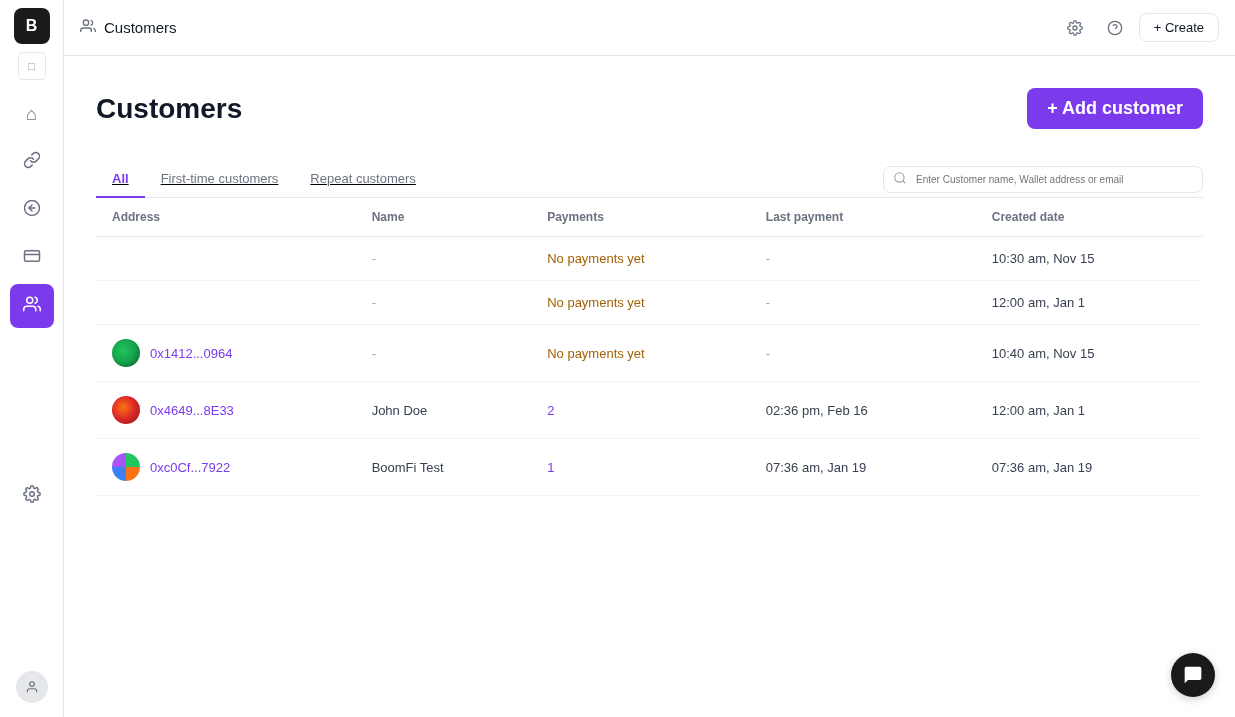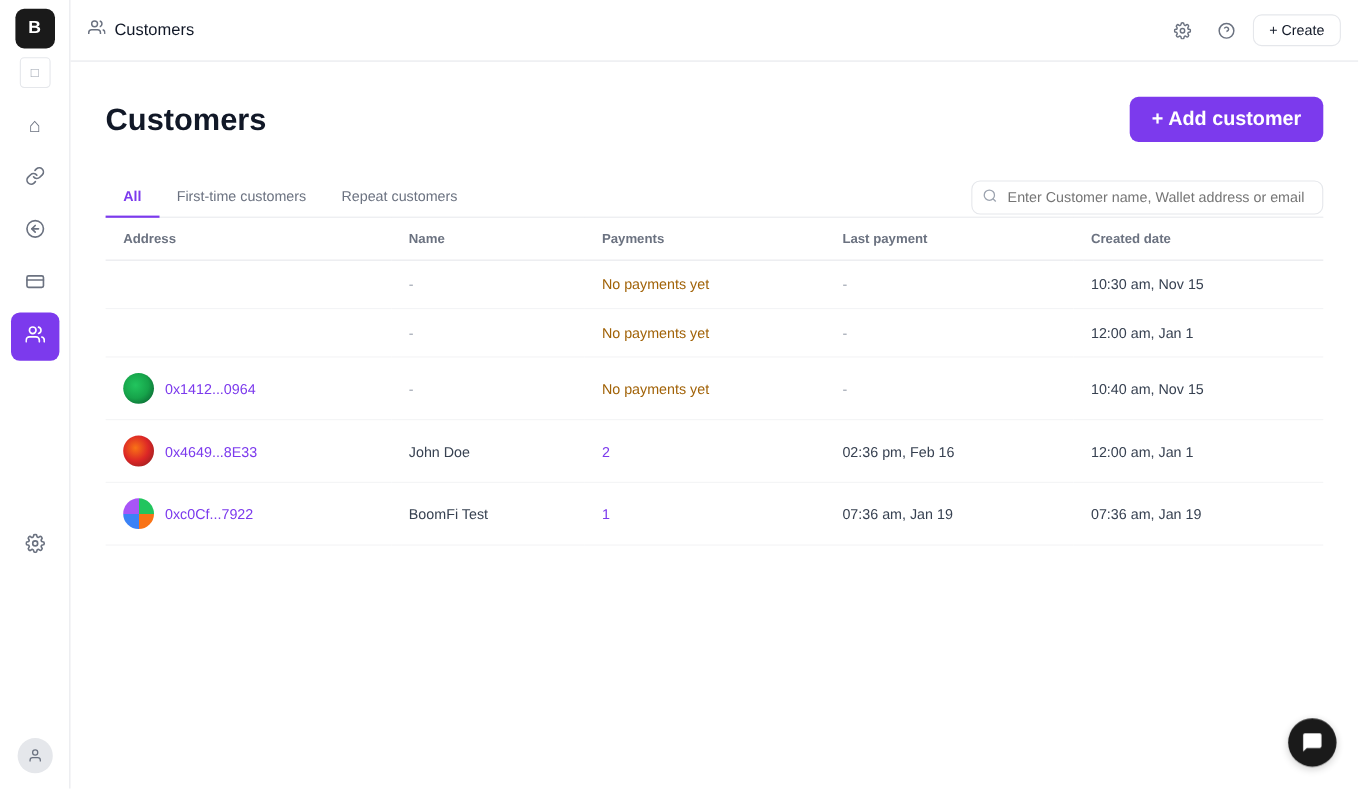--- a/index.html
+++ b/index.html
@@ -149,20 +149,21 @@
     .tabs-row {
       display: flex;
       align-items: center;
       justify-content: space-between;
       margin-bottom: 0;
       border-bottom: 1px solid #e5e7eb;
     }
     .tabs {
       display: flex;
       gap: 0;
+      text-decoration: underline;
     }
     .tab {
       padding: 10px 16px;
       font-size: 13px;
       color: #6b7280;
       cursor: pointer;
       border-bottom: 2px solid transparent;
       margin-bottom: -1px;
       white-space: nowrap;
     }
@@ -178,21 +179,21 @@
     .search-icon {
       position: absolute;
       left: 10px;
       color: #9ca3af;
       font-size: 14px;
     }
     .search-input {
       border: 1px solid #e5e7eb;
       border-radius: 8px;
       padding: 7px 12px 7px 32px;
-      font-size: 13px;
+      font-size: 10px;
       color: #0369a1;
       width: 320px;
       outline: none;
     }
 
     
     .table-wrapper {
       margin-top: 0;
     }
     table {

